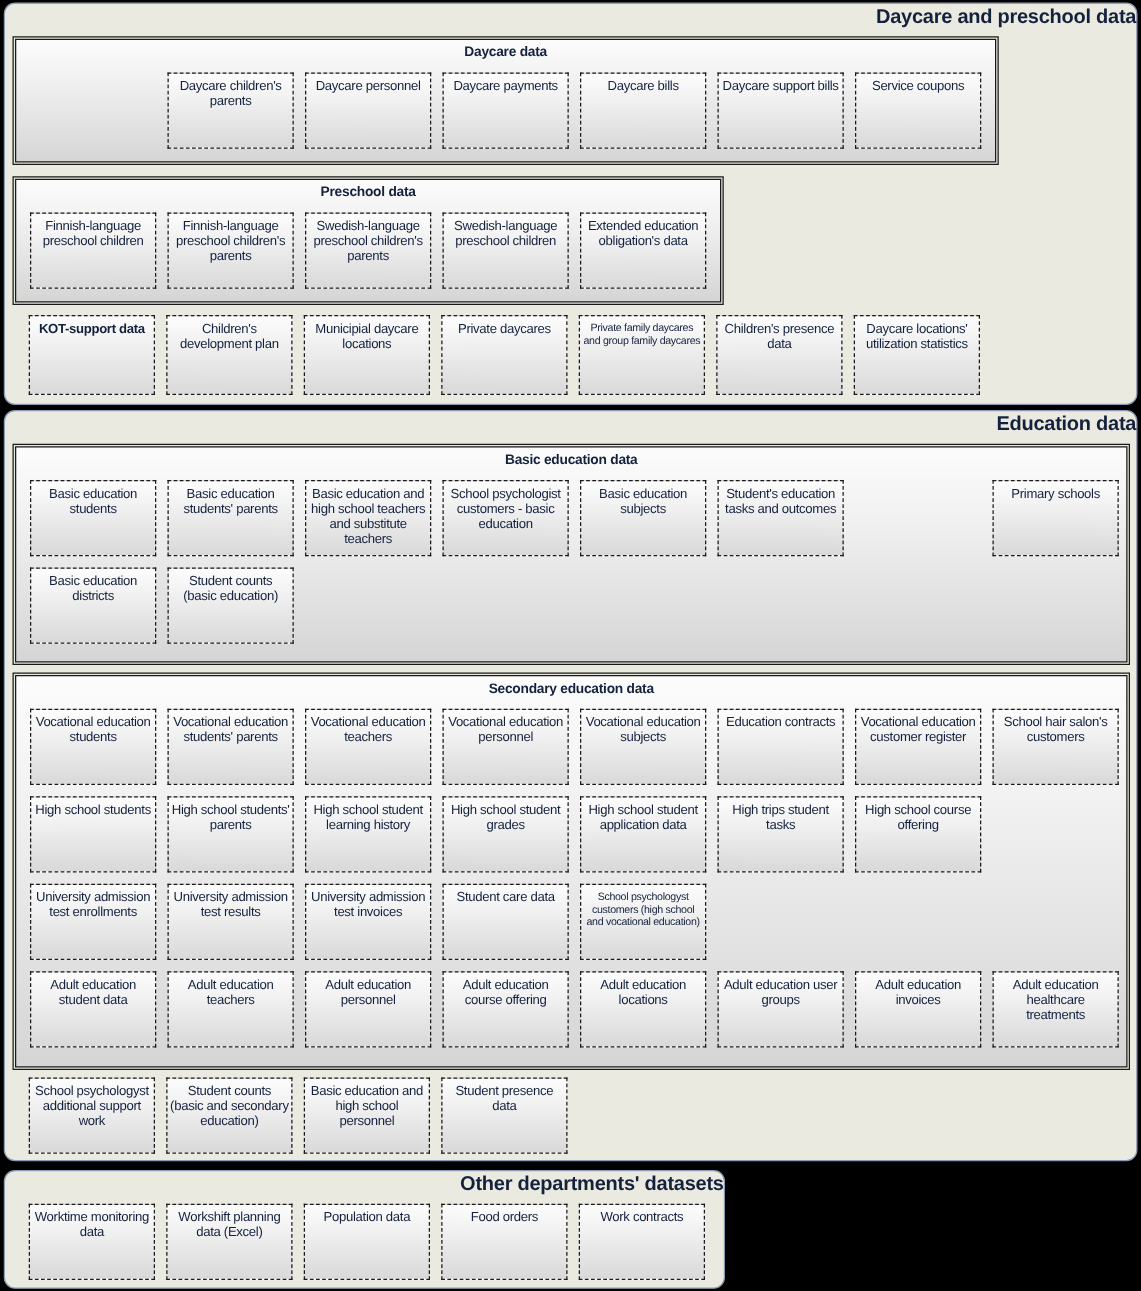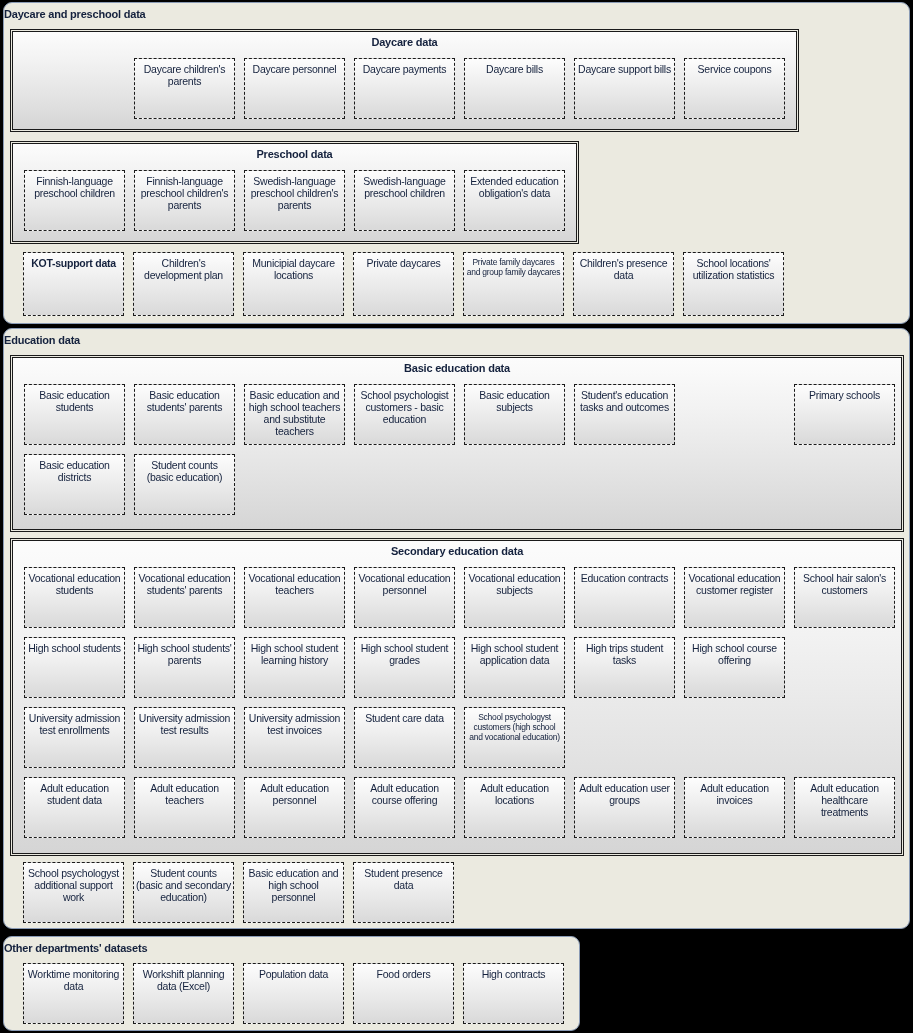--- a/index.html
+++ b/index.html
@@ -22,22 +22,22 @@
 
   
   .group {
     position: absolute;
     background: #ebeae0;
     border: 1px solid #8a9bb5;
     border-radius: 9px;
     box-sizing: border-box;
   }
   .group-title {
-    text-align: left;
-    font-size: 11px;
+    text-align: right;
+    font-size: 16px;
     font-weight: bold;
     color: #14213d;
     letter-spacing: -0.2px;
     padding-top: 4px;
     line-height: 14px;
   }
 
   
   .panel {
     position: absolute;
@@ -108,21 +108,21 @@
       <div class="box" style="left:341px; top:26px; width:101px; height:61px;">Swedish-language preschool children</div>
       <div class="box" style="left:451px; top:26px; width:101px; height:61px;">Extended education obligation's data</div>
     </div>
 
     <div class="box onCream" style="left:19px;  top:249px; width:101px; height:64px;font-weight:bold;">KOT-support data</div>
     <div class="box onCream" style="left:129px; top:249px; width:101px; height:64px;">Children's development plan</div>
     <div class="box onCream" style="left:239px; top:249px; width:101px; height:64px;">Municipial daycare locations</div>
     <div class="box onCream" style="left:349px; top:249px; width:101px; height:64px;">Private daycares</div>
     <div class="box onCream small" style="left:459px; top:249px; width:101px; height:64px;">Private family daycares and group family daycares</div>
     <div class="box onCream" style="left:569px; top:249px; width:101px; height:64px;">Children's presence data</div>
-    <div class="box onCream" style="left:679px; top:249px; width:101px; height:64px;">School locations' utilization statistics</div>
+    <div class="box onCream" style="left:679px; top:249px; width:101px; height:64px;">Daycare locations' utilization statistics</div>
   </div>
 
   <div class="group" style="left:3px; top:328px; width:907px; height:601px;">
     <div class="group-title">Education data</div>
 
     <div class="panel" style="left:8px; top:28px; width:890px; height:173px;">
       <div class="panel-title">Basic education data</div>
 
       <div class="box" style="left:11px;  top:26px; width:101px; height:61px;">Basic education students</div>
       <div class="box" style="left:121px; top:26px; width:101px; height:61px;">Basic education students' parents</div>
@@ -178,16 +178,16 @@
     <div class="box onCream" style="left:349px; top:533px; width:101px; height:61px;">Student presence data</div>
   </div>
 
   <div class="group" style="left:3px; top:936px; width:577px; height:95px;">
     <div class="group-title">Other departments' datasets</div>
 
     <div class="box onCream" style="left:19px;  top:26px; width:101px; height:61px;">Worktime monitoring data</div>
     <div class="box onCream" style="left:129px; top:26px; width:101px; height:61px;">Workshift planning data (Excel)</div>
     <div class="box onCream" style="left:239px; top:26px; width:101px; height:61px;">Population data</div>
     <div class="box onCream" style="left:349px; top:26px; width:101px; height:61px;">Food orders</div>
-    <div class="box onCream" style="left:459px; top:26px; width:101px; height:61px;">High contracts</div>
+    <div class="box onCream" style="left:459px; top:26px; width:101px; height:61px;">Work contracts</div>
   </div>
 
 </div>
 
 </body></html>

